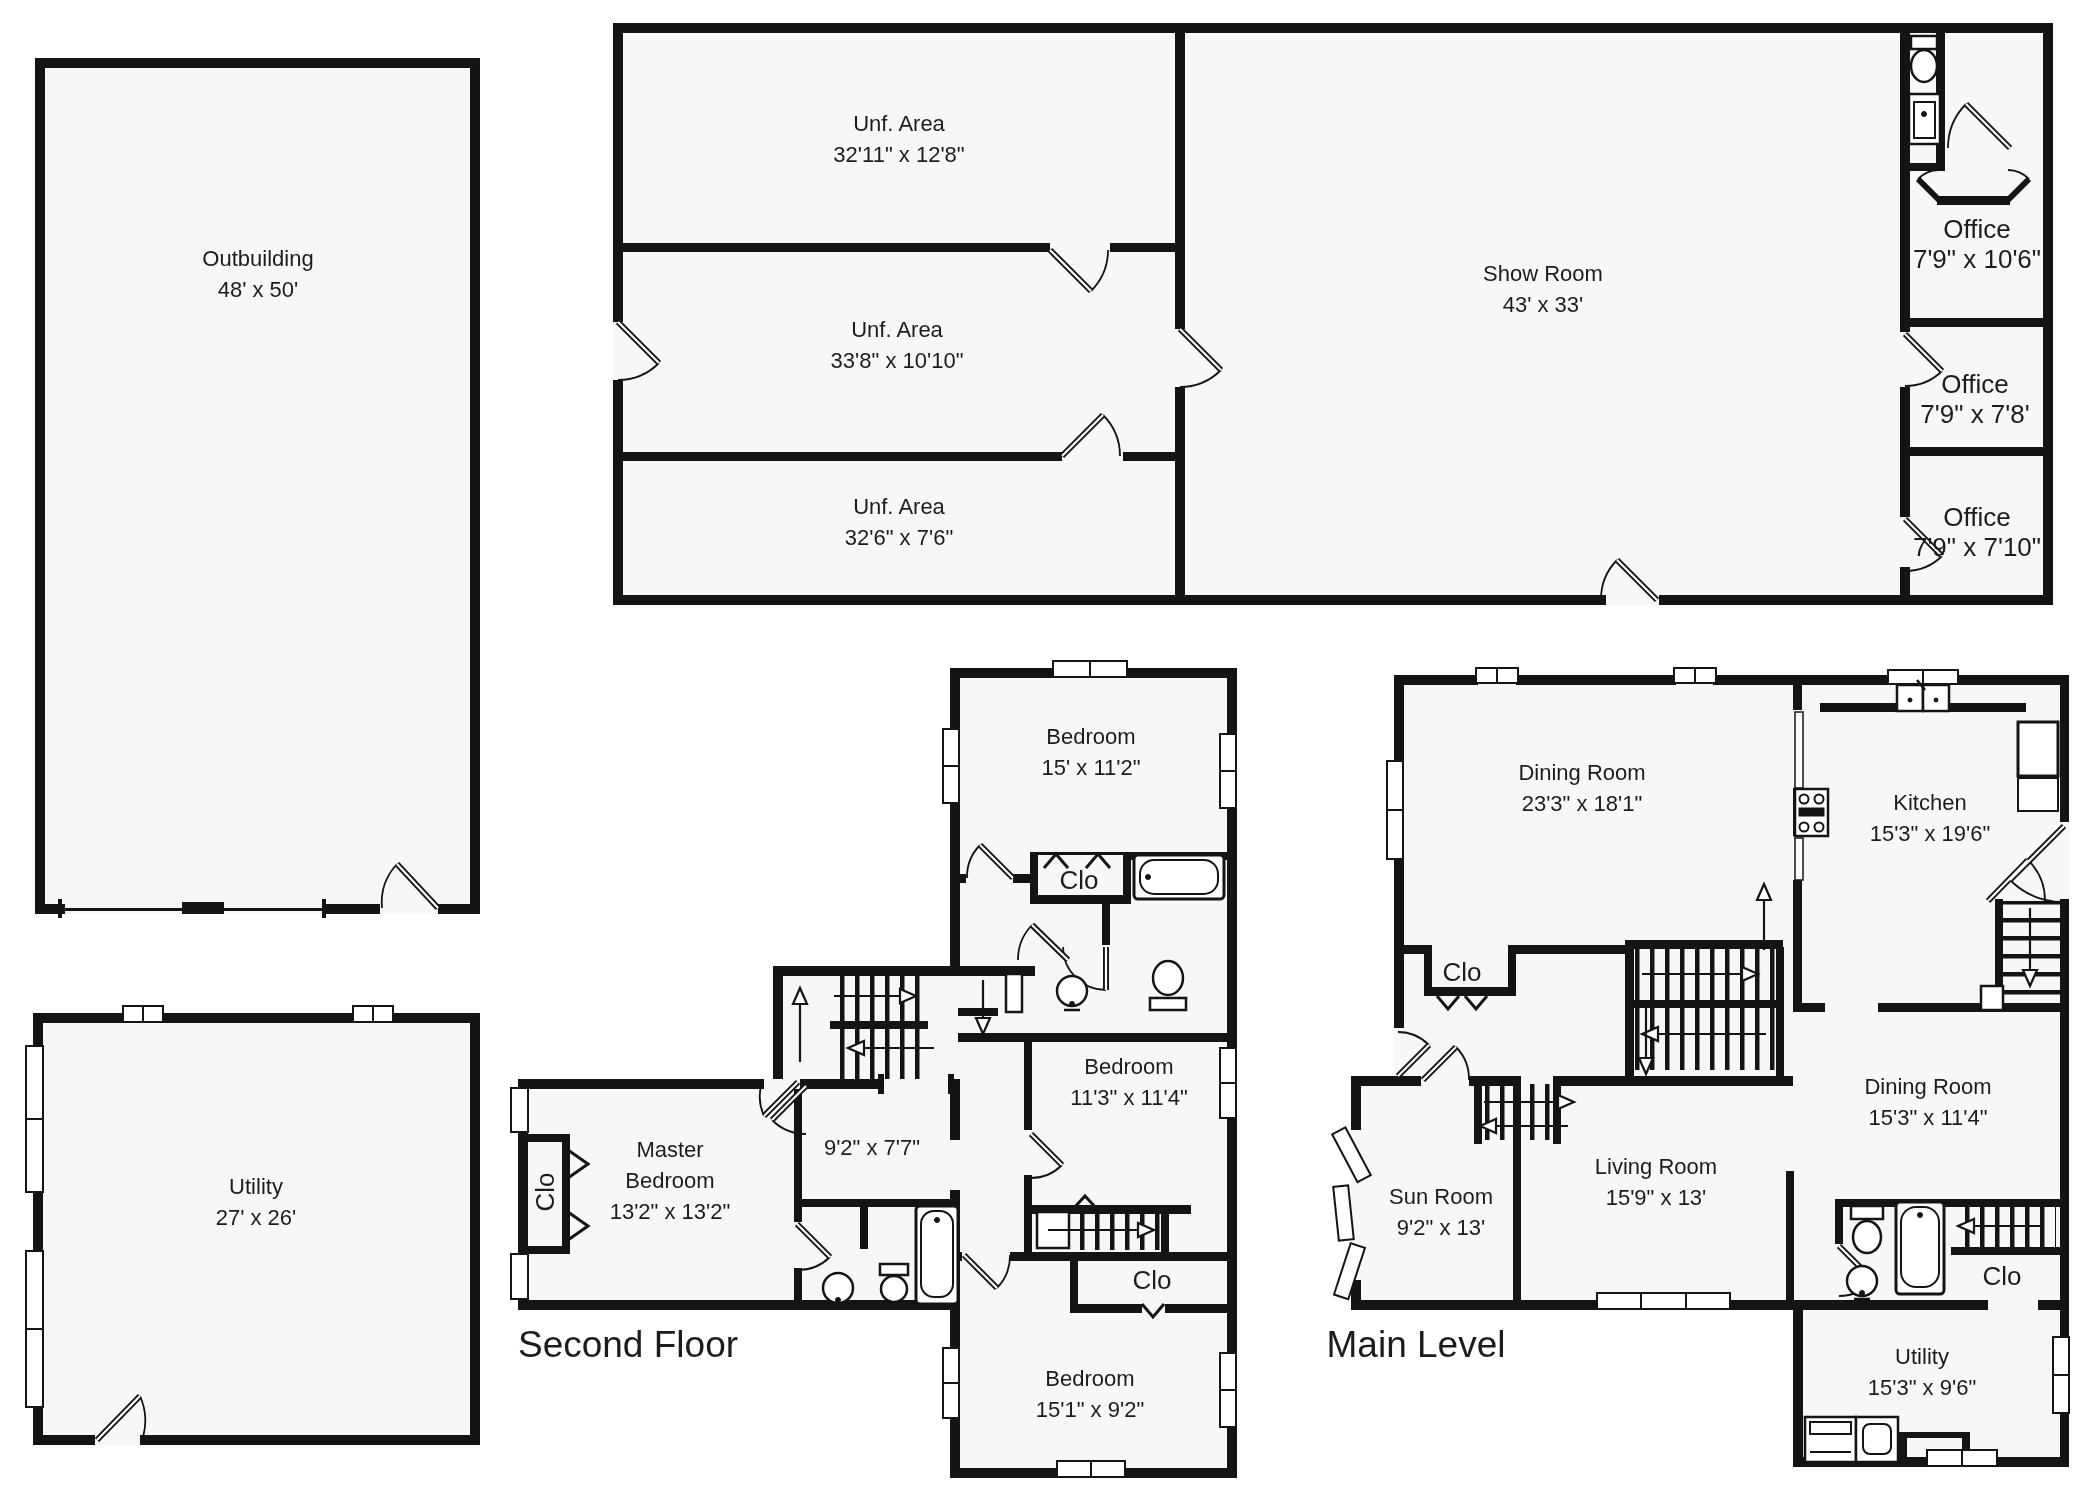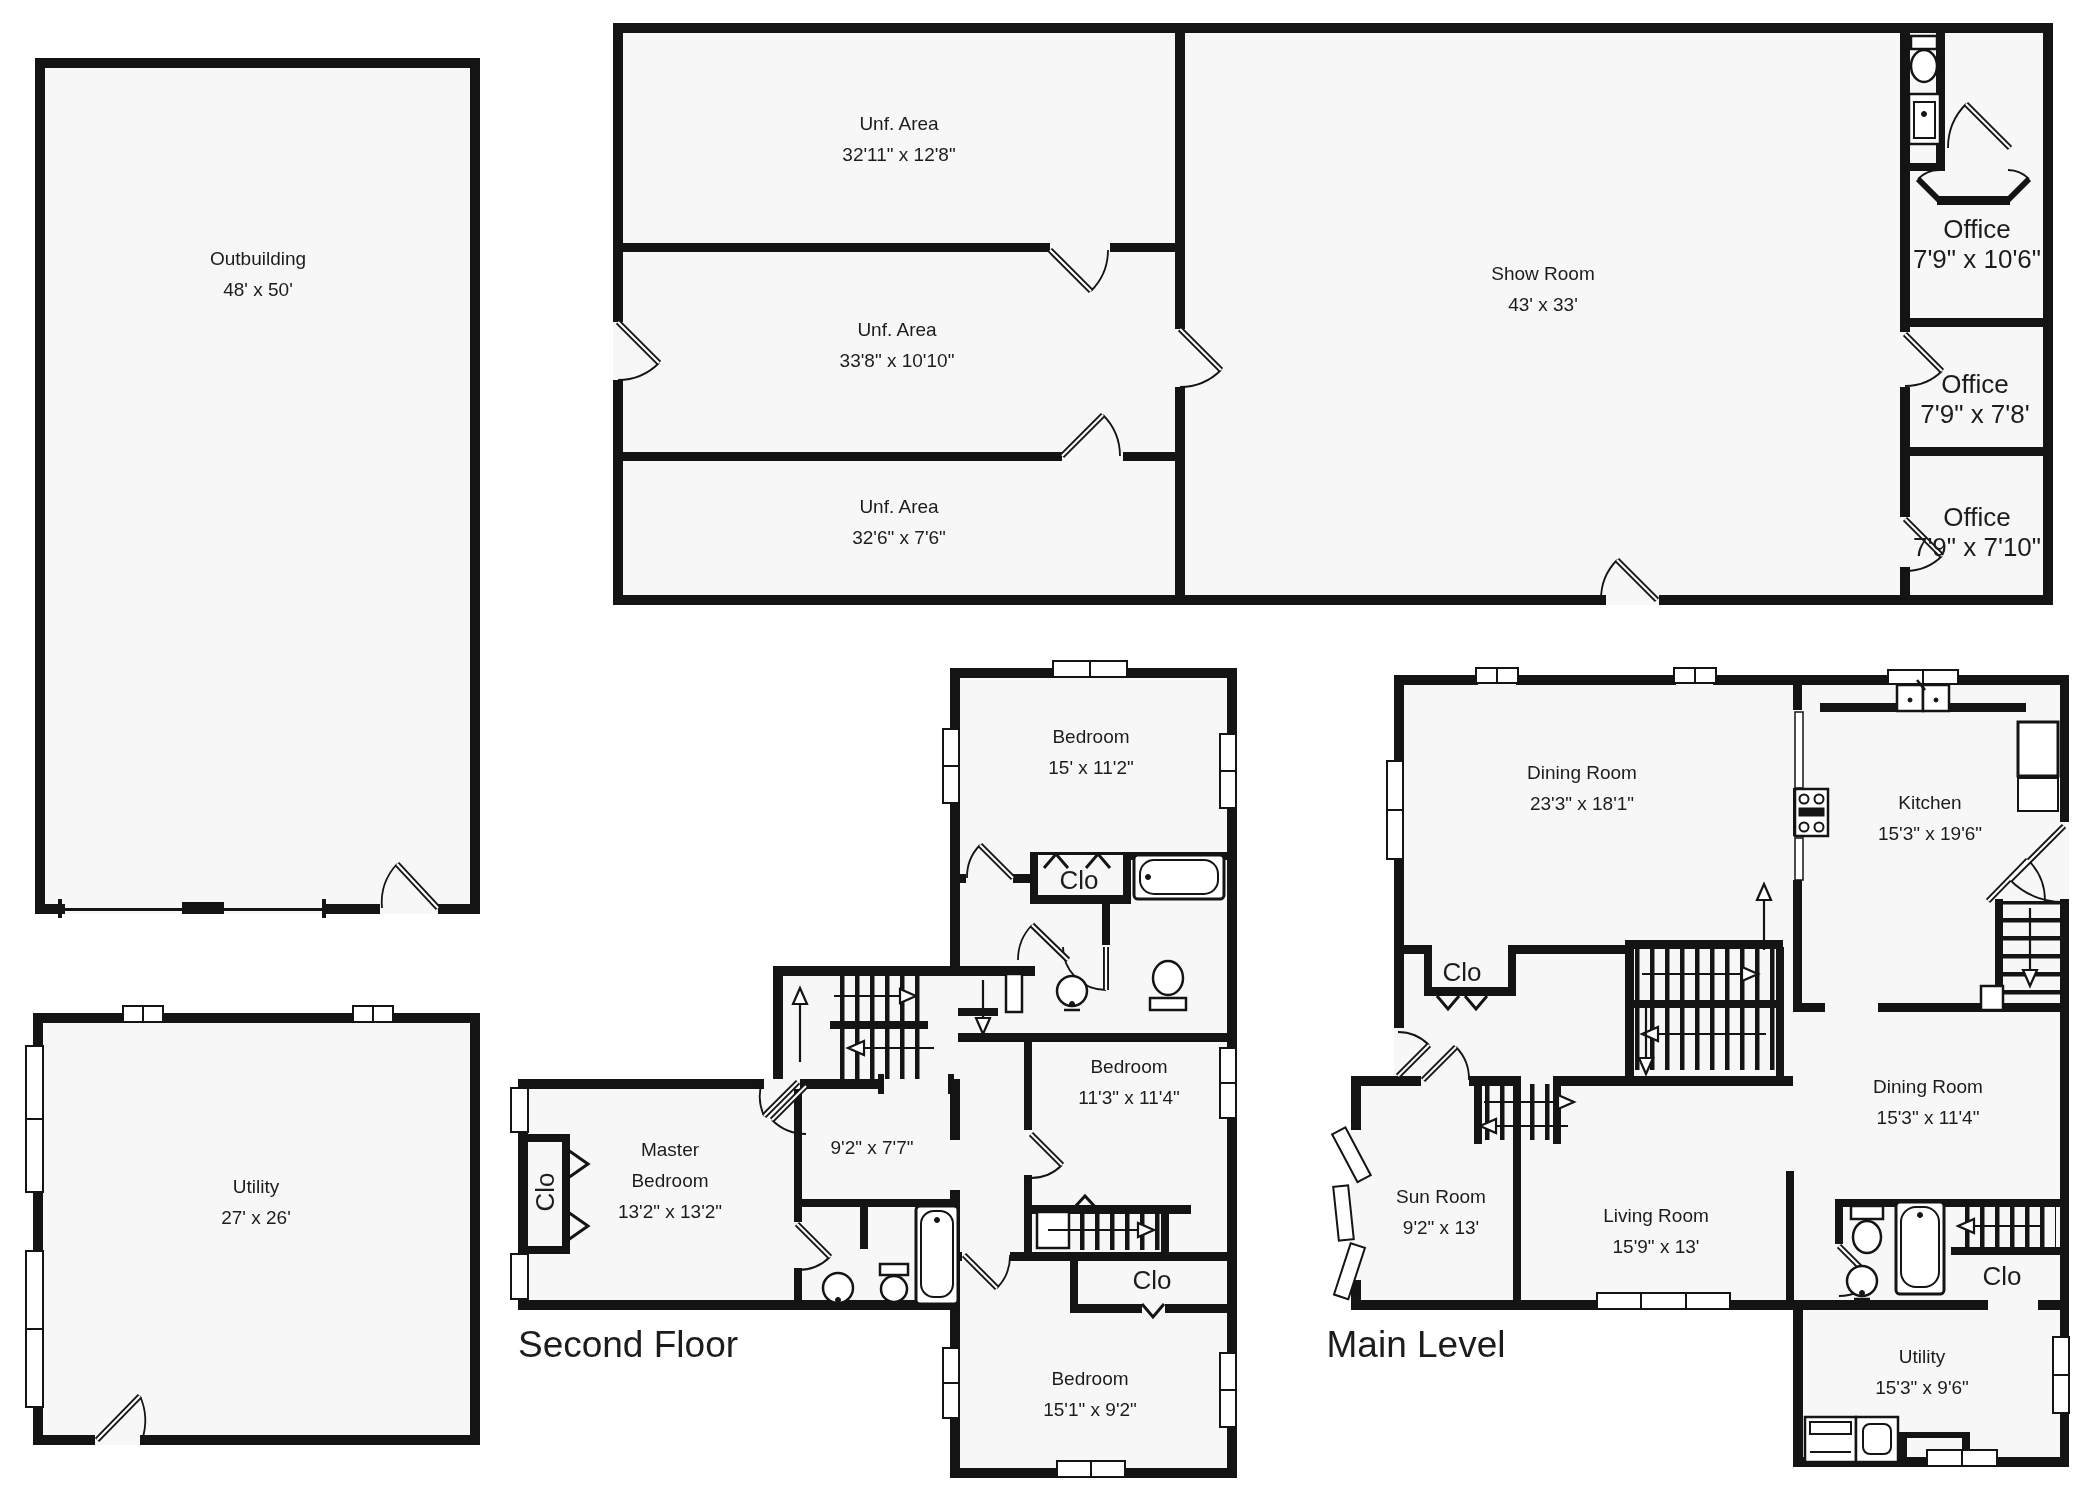--- a/index.html
+++ b/index.html
@@ -1,19 +1,19 @@
 <!DOCTYPE html>
 <html><head>
 <meta charset="utf-8">
 <style>
   html,body{margin:0;padding:0;background:#ffffff;}
   #stage{position:relative;width:2093px;height:1500px;background:#ffffff;overflow:hidden;}
   #plan-svg{position:absolute;left:0;top:0;}
   .lbl{position:absolute;transform:translate(-50%,-50%);text-align:center;
-       font-family:"Liberation Sans",sans-serif;font-size:19px;line-height:31px;
+       font-family:"Liberation Sans",sans-serif;font-size:22px;line-height:31px;
        color:#1c1c1c;white-space:nowrap;}
   .lbl.big{font-size:37px;line-height:40px;}
   .lbl.vert{transform:translate(-50%,-50%) rotate(-90deg);}
   .lbl.small{font-size:26px;line-height:30px;}
 </style>
 </head>
 <body>
 
 <div id="stage">
 
@@ -548,21 +548,21 @@
   <div>23'3" x 18'1"</div>
 </div>
 <div class="lbl" style="left:1930px;top:818px">
   <div>Kitchen</div>
   <div>15'3" x 19'6"</div>
 </div>
 <div class="lbl" style="left:1928px;top:1102px">
   <div>Dining Room</div>
   <div>15'3" x 11'4"</div>
 </div>
-<div class="lbl" style="left:1656px;top:1231px">
+<div class="lbl" style="left:1656px;top:1182px">
   <div>Living Room</div>
   <div>15'9" x 13'</div>
 </div>
 <div class="lbl" style="left:1441px;top:1212px">
   <div>Sun Room</div>
   <div>9'2" x 13'</div>
 </div>
 <div class="lbl small" style="left:1462px;top:972px">
   <div>Clo</div>
 </div>

